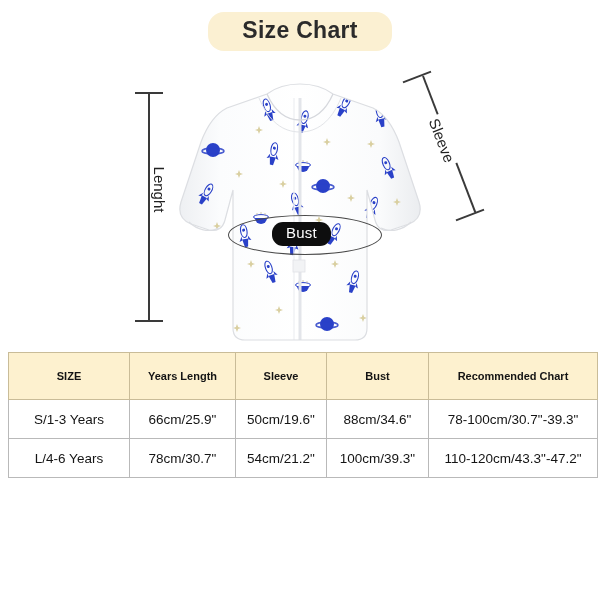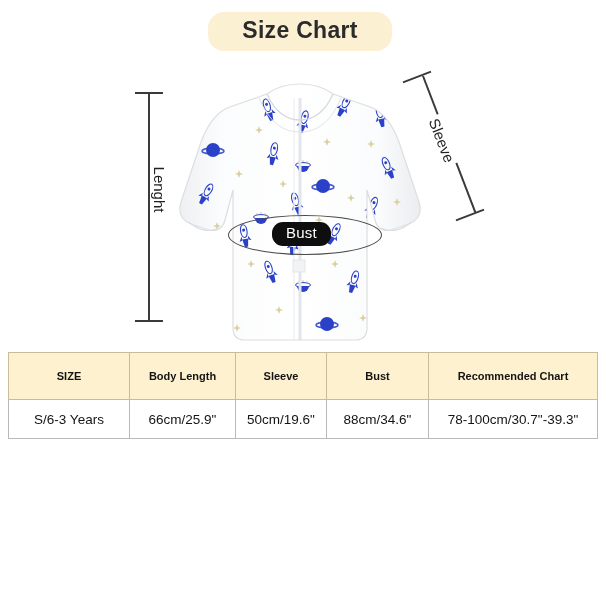--- a/index.html
+++ b/index.html
@@ -346,29 +346,36 @@
 
   <div class="bust-ellipse"></div>
   <div class="bust-pill">Bust</div>
 </div>
 
 <div class="table-wrap">
   <table class="size-table">
     <thead>
       <tr>
         <th class="col-size">SIZE</th>
-        <th class="col-body">Body Length</th>
+        <th class="col-body">Years Length</th>
         <th class="col-sleeve">Sleeve</th>
         <th class="col-bust">Bust</th>
         <th class="col-height">Recommended Chart</th>
       </tr>
     </thead>
     <tbody>
       <tr>
-        <td>S/6-3 Years</td>
+        <td>S/1-3 Years</td>
         <td>66cm/25.9"</td>
         <td>50cm/19.6"</td>
         <td>88cm/34.6"</td>
         <td>78-100cm/30.7"-39.3"</td>
       </tr>
+      <tr>
+        <td>L/4-6 Years</td>
+        <td>78cm/30.7"</td>
+        <td>54cm/21.2"</td>
+        <td>100cm/39.3"</td>
+        <td>110-120cm/43.3"-47.2"</td>
+      </tr>
     </tbody>
   </table>
 </div>
 
 </body></html>

